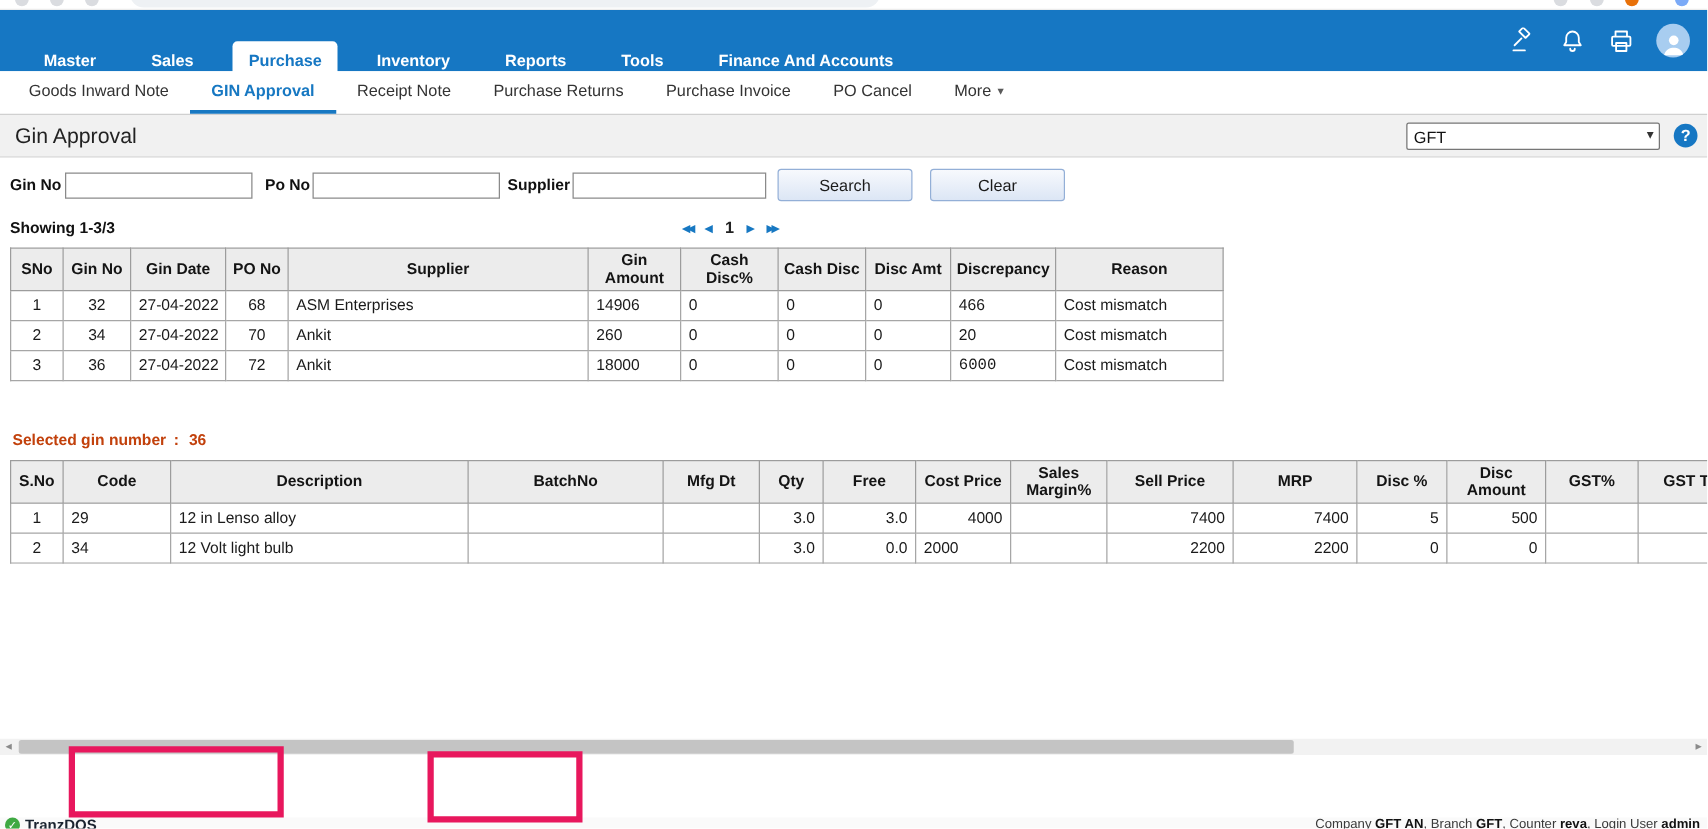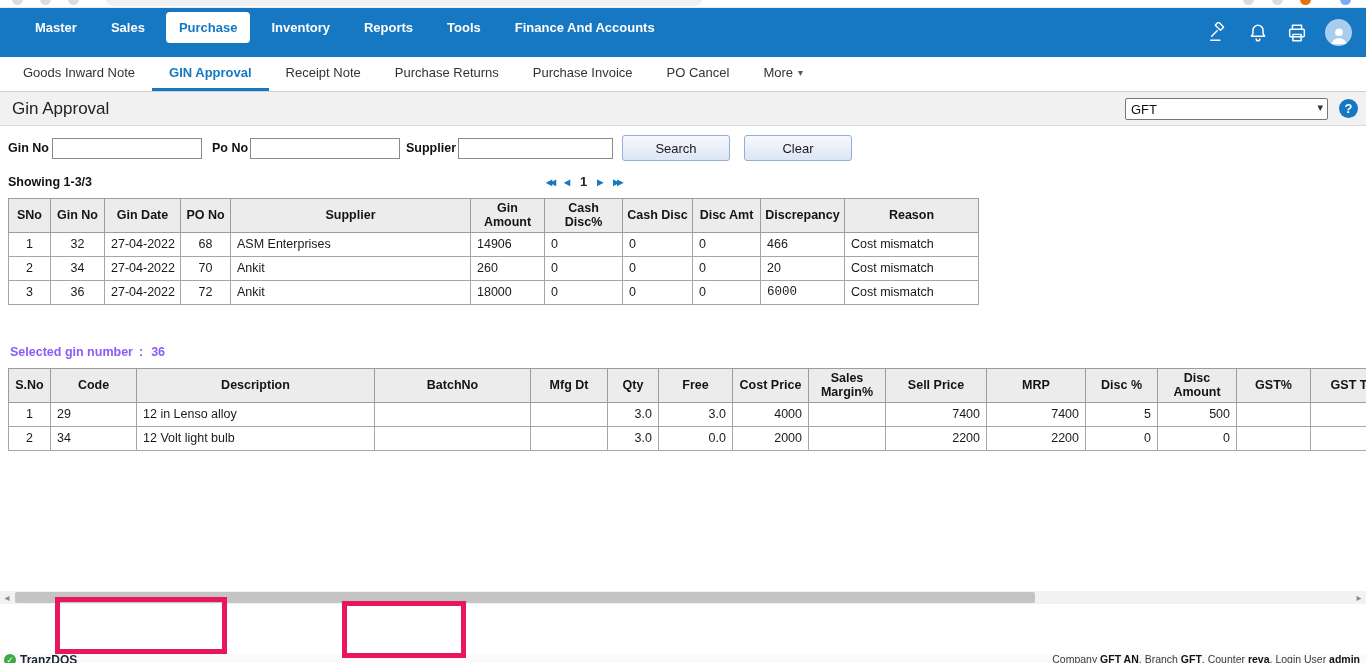--- a/index.html
+++ b/index.html
@@ -9,21 +9,21 @@
 
   
   .browser-strip{position:absolute;left:0;top:0;width:100%;height:8px;background:#fff;border-bottom:1px solid #ececec;}
   .url-pill{position:absolute;left:104px;top:-16px;width:600px;height:22px;border-radius:11px;background:#eef1f4;}
   .b-dot{position:absolute;top:-6px;width:11px;height:11px;border-radius:50%;background:#dadce0;}
   .b-orange{background:#e8710a;}
   .b-blue{background:#7baaf7;}
 
   
   .navbar{position:absolute;left:0;top:8px;width:100%;height:49px;background:#1677c3;}
-  .nav-items{position:absolute;left:22px;top:4px;height:100%;display:flex;align-items:flex-start;gap:8px;}
+  .nav-items{position:absolute;left:22px;top:16px;height:100%;display:flex;align-items:center;gap:18px;}
   .nav-item{color:#fff;font-size:13px;font-weight:700;padding:8px 13px;border-radius:4px;cursor:pointer;white-space:nowrap;}
   .nav-item.active{background:#fff;color:#1677c3;}
   .nav-search{position:absolute;left:930px;top:12px;width:182px;height:25px;border-radius:4px;border:none;background:#fff;font-size:13px;padding:0 10px;color:#333;font-family:inherit;}
   .nav-search::placeholder{color:#8a8a8a;}
   .nav-icons{position:absolute;right:14px;top:0;height:100%;display:flex;align-items:center;gap:17px;}
   .nav-icon{width:22px;height:22px;display:flex;cursor:pointer;}
   .nav-icon svg{width:100%;height:100%;}
   .nav-avatar{width:27px;height:27px;border-radius:50%;background:#a8cdf0;overflow:hidden;cursor:pointer;display:flex;align-items:flex-end;justify-content:center;}
   .nav-avatar svg{width:22px;height:22px;}
 
@@ -56,21 +56,21 @@
   
   .tbl-wrap{position:absolute;left:8px;}
   #gin-wrap{top:198px;}
   #detail-wrap{top:368px;width:1358px;overflow:hidden;}
   table.grid{border-collapse:collapse;table-layout:fixed;}
   table.grid th{background:#ececec;border:1px solid #9c9c9c;font-size:12.5px;font-weight:700;color:#141414;padding:2px 3px;line-height:1.15;overflow:hidden;}
   table.grid td{background:#fff;border:1px solid #a6a6a6;font-size:12.5px;color:#1a1a1a;padding:2px 6px;height:24px;overflow:hidden;white-space:nowrap;}
   #gin-wrap th{height:24px;}
   #detail-wrap th{height:33px;}
   td.gray-cell{background:#e3e3e3;}
-  .selected-line{position:absolute;left:10px;top:345px;font-size:12.5px;font-weight:700;color:#8b5cf6;}
+  .selected-line{position:absolute;left:10px;top:345px;font-size:12.5px;font-weight:700;color:#c2410c;}
   .selected-line .sep{margin:0 8px 0 6px;}
 
   
   .hscroll{position:absolute;left:0;top:591px;width:100%;height:13px;background:#f2f2f2;}
   .hthumb{position:absolute;left:15px;top:1px;width:1020px;height:11px;background:#c4c4c4;border-radius:2px;cursor:pointer;}
   .harrow{position:absolute;top:0;width:14px;height:13px;color:#8b8b8b;font-size:10px;text-align:center;line-height:13px;cursor:pointer;}
   .harrow.left{left:0;}
   .harrow.right{right:0;}
 
   
@@ -336,21 +336,21 @@
             <td style="text-align: right;"></td>
           </tr>
           <tr>
             <td style="text-align: center;">2</td>
             <td style="text-align: left;">34</td>
             <td style="text-align: left;">12 Volt light bulb</td>
             <td style="text-align: left;"></td>
             <td style="text-align: left;"></td>
             <td style="text-align: right;">3.0</td>
             <td style="text-align: right;">0.0</td>
-            <td style="text-align: right;">2000</td>
+            <td style="">2000</td>
             <td style="text-align: right;"></td>
             <td style="text-align: right;">2200</td>
             <td style="text-align: right;">2200</td>
             <td style="text-align: right;">0</td>
             <td style="text-align: right;">0</td>
             <td style="text-align: right;"></td>
             <td style="text-align: right;"></td>
           </tr>
         </tbody>
       </table>

